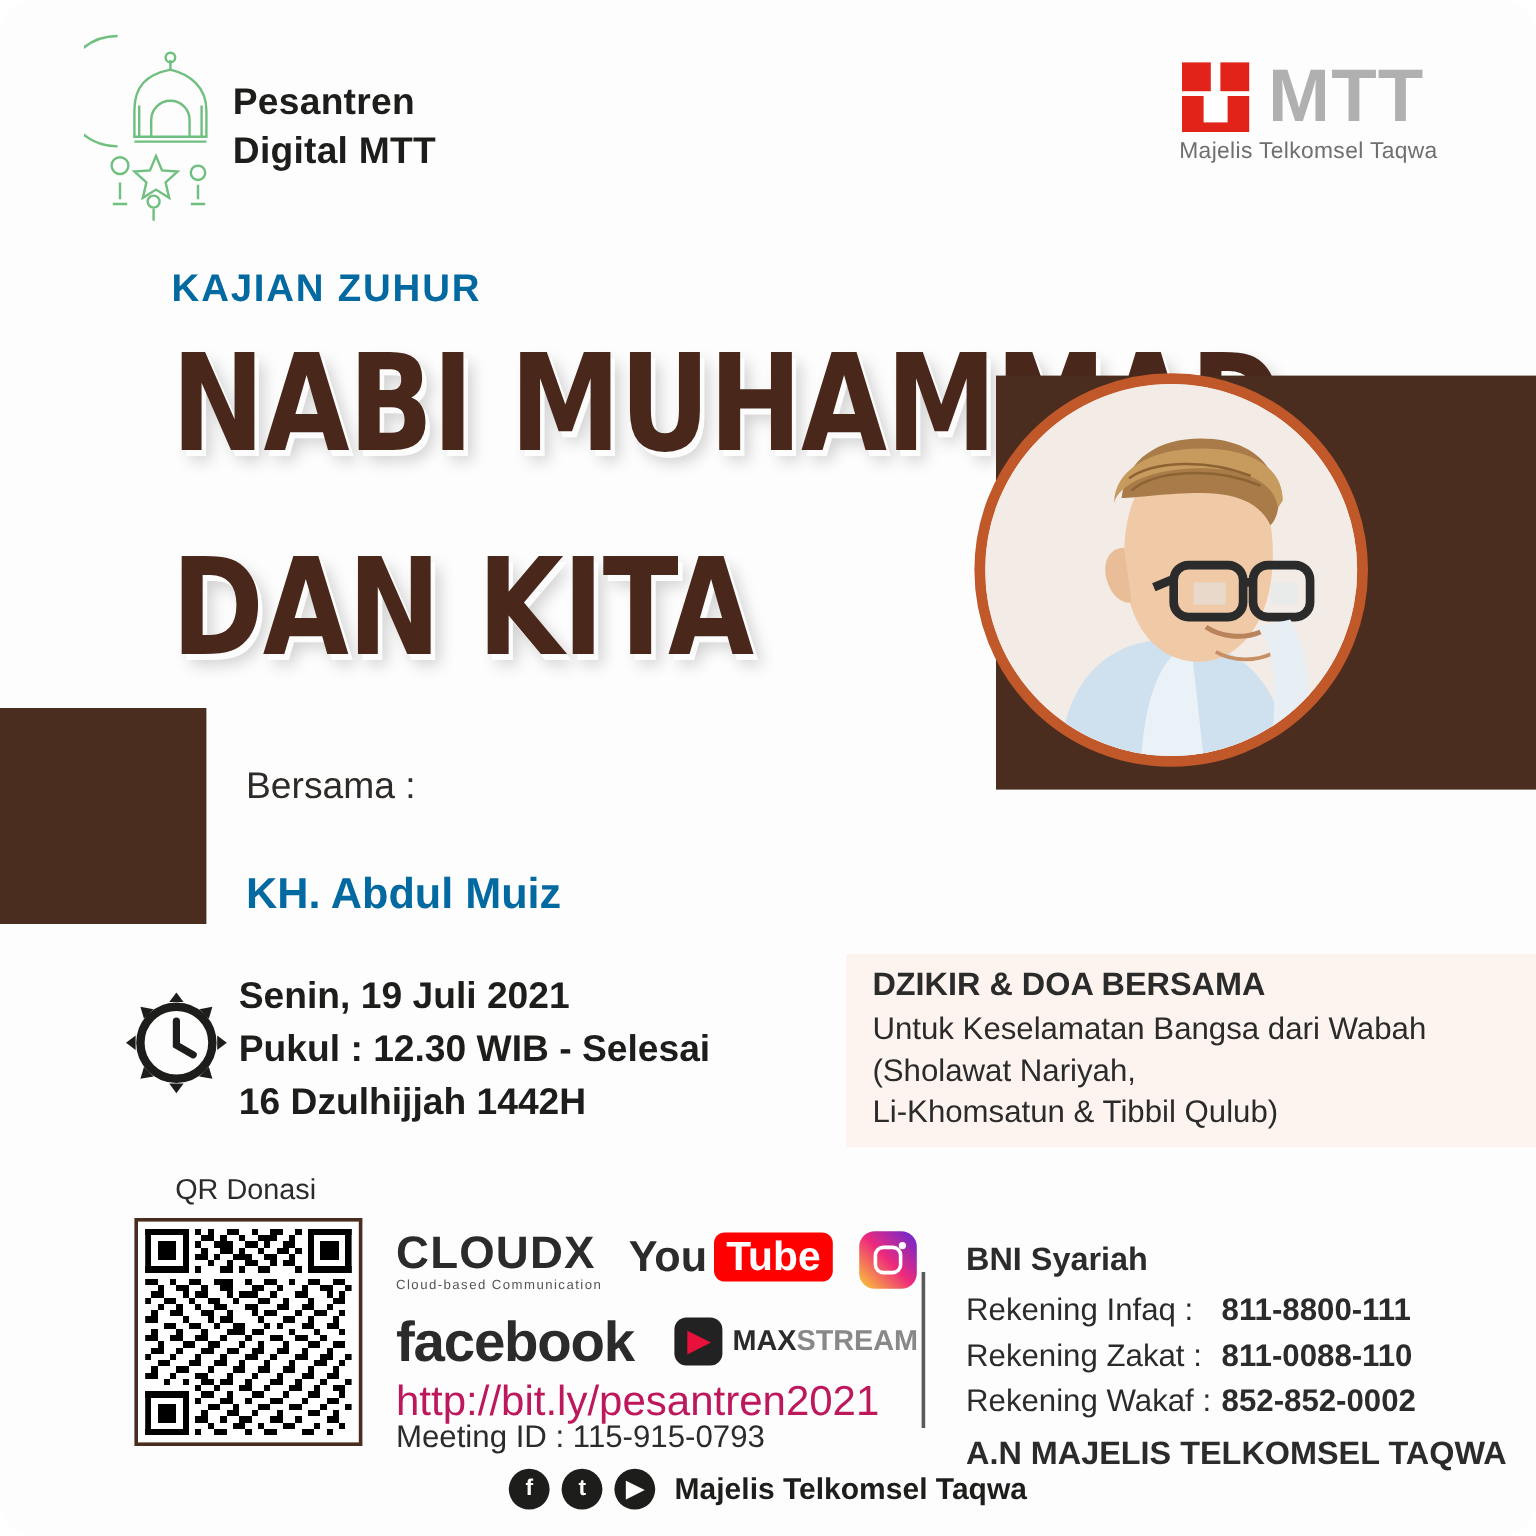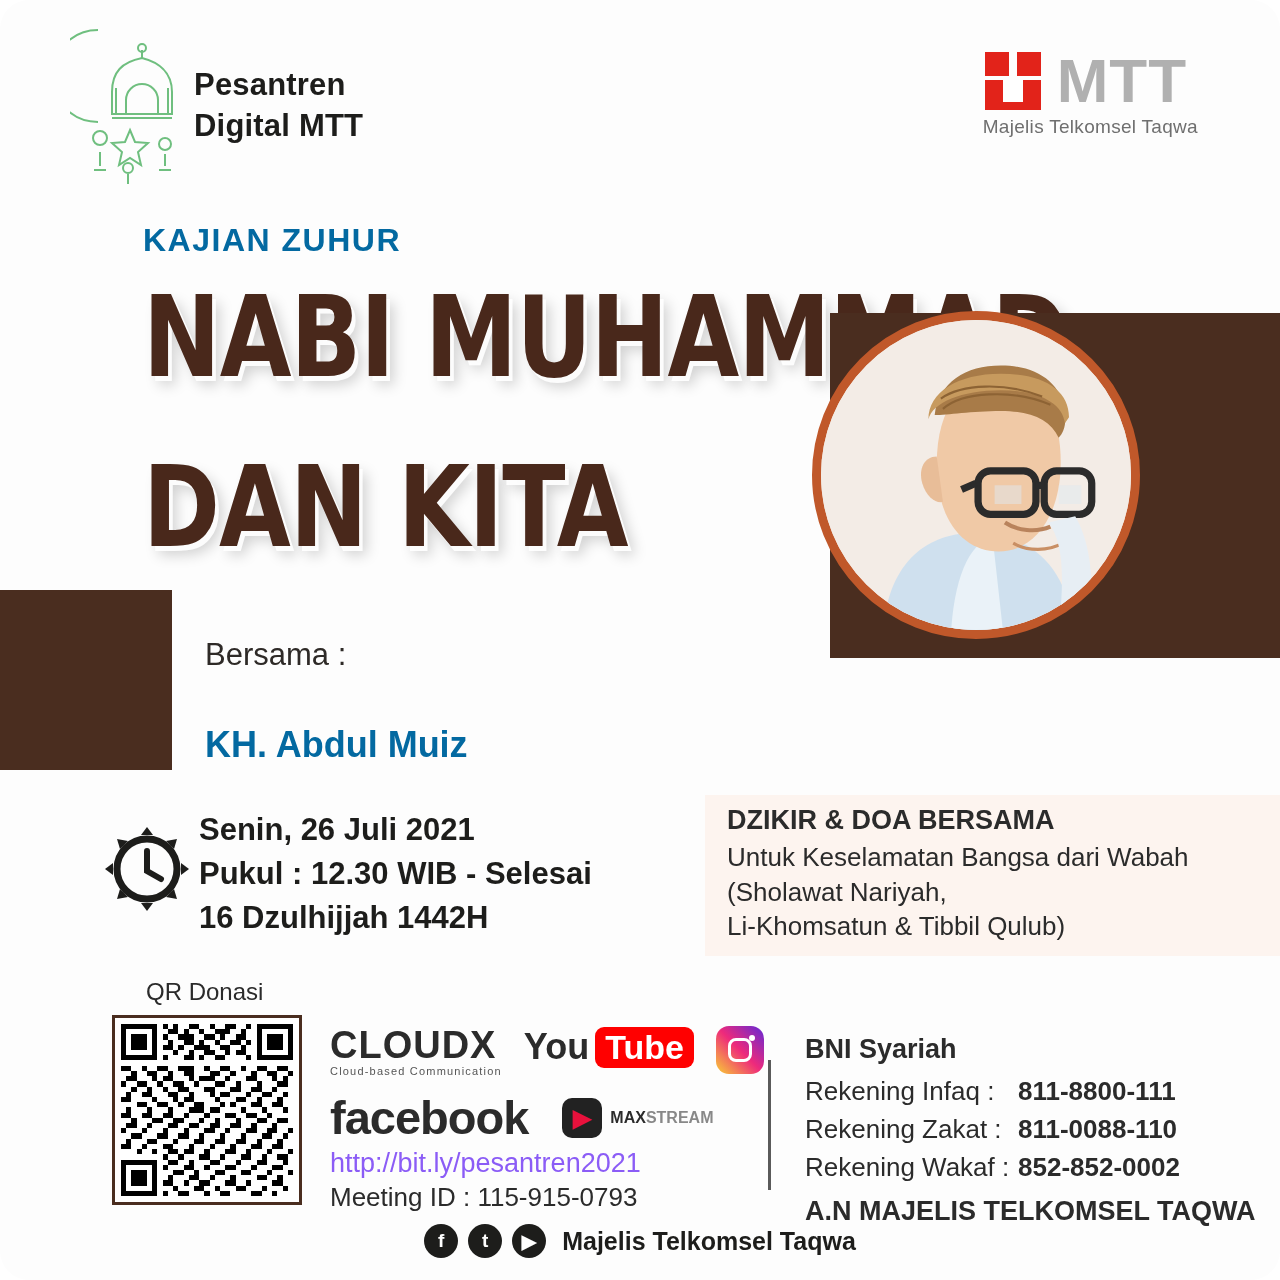--- a/index.html
+++ b/index.html
@@ -96,24 +96,24 @@
   .cloudx small{display:block;font-size:11px;font-weight:normal;letter-spacing:1.2px;color:#555;margin-top:2px;}
   .yt{display:flex;align-items:center;gap:6px;font-size:36px;font-weight:bold;color:#2b2b2b;}
   .yt-badge{background:#ff0000;color:#fff;padding:1px 10px;border-radius:9px;font-size:34px;}
   .ig{width:48px;height:48px;border-radius:13px;background:linear-gradient(45deg,#f9ce34,#ee2a7b,#6228d7);position:relative;}
   .ig::before{content:"";position:absolute;left:12px;top:12px;width:24px;height:24px;border:3px solid #fff;border-radius:8px;box-sizing:border-box;}
   .ig::after{content:"";position:absolute;right:9px;top:9px;width:6px;height:6px;background:#fff;border-radius:50%;}
   .fb{font-size:47px;font-weight:bold;color:#2b2b2b;letter-spacing:-1px;}
   .maxstream{display:flex;align-items:center;gap:8px;}
   .ms-badge{width:40px;height:40px;border-radius:10px;background:#222;display:flex;align-items:center;justify-content:center;}
   .ms-badge span{color:#e8113c;font-size:24px;font-weight:bold;}
-  .ms-text{font-size:16px;font-weight:bold;color:#2b2b2b;}
+  .ms-text{font-size:24px;font-weight:bold;color:#2b2b2b;}
   .ms-text i{color:#888;font-style:normal;}
 
-  .link{position:absolute;left:330px;top:1148px;font-size:27px;color:#8b5cf6;}
+  .link{position:absolute;left:330px;top:1148px;font-size:35px;color:#be185d;}
   .meeting{position:absolute;left:330px;top:1182px;font-size:26px;color:#2b2b2b;}
 
   
   .divider{position:absolute;left:768px;top:1060px;width:3px;height:130px;background:#5a5a5a;}
   .bank{position:absolute;left:805px;top:1030px;font-size:26px;color:#2b2b2b;line-height:1.45;}
   .bank .bank-name{font-size:27px;font-weight:bold;margin-bottom:4px;}
   .bank .row{display:flex;gap:8px;}
   .bank .row .lab{min-width:205px;}
   .bank .row .num{font-weight:bold;}
   .bank .an{font-size:27px;font-weight:bold;margin-top:6px;}
@@ -216,21 +216,21 @@
         <path d="M86 44 l-8 -6 v12z"></path>
       <path d="M14 14 l11 2 -8 8z"></path>
         <path d="M74 14 l-11 2 8 8z"></path>
       <path d="M14 74 l11 -2 -8 -8z"></path>
         <path d="M74 74 l-11 -2 8 -8z"></path>
     </g>
     <circle cx="44" cy="44" r="30" fill="none" stroke="#1d1d1b" stroke-width="7"></circle>
     <path d="M44 26 v20 l14 8" fill="none" stroke="#1d1d1b" stroke-width="6" stroke-linecap="round"></path>
   </svg>
   <div class="datelines">
-    <div>Senin, 26 Juli 2021</div>
+    <div>Senin, 19 Juli 2021</div>
     <div>Pukul : 12.30 WIB - Selesai</div>
     <div>16 Dzulhijjah 1442H</div>
   </div>
 
   <div class="dzikir">
     <h3>DZIKIR &amp; DOA BERSAMA</h3>
     <p>Untuk Keselamatan Bangsa dari Wabah</p>
     <p>(Sholawat Nariyah,</p>
     <p>Li-Khomsatun &amp; Tibbil Qulub)</p>
   </div>

